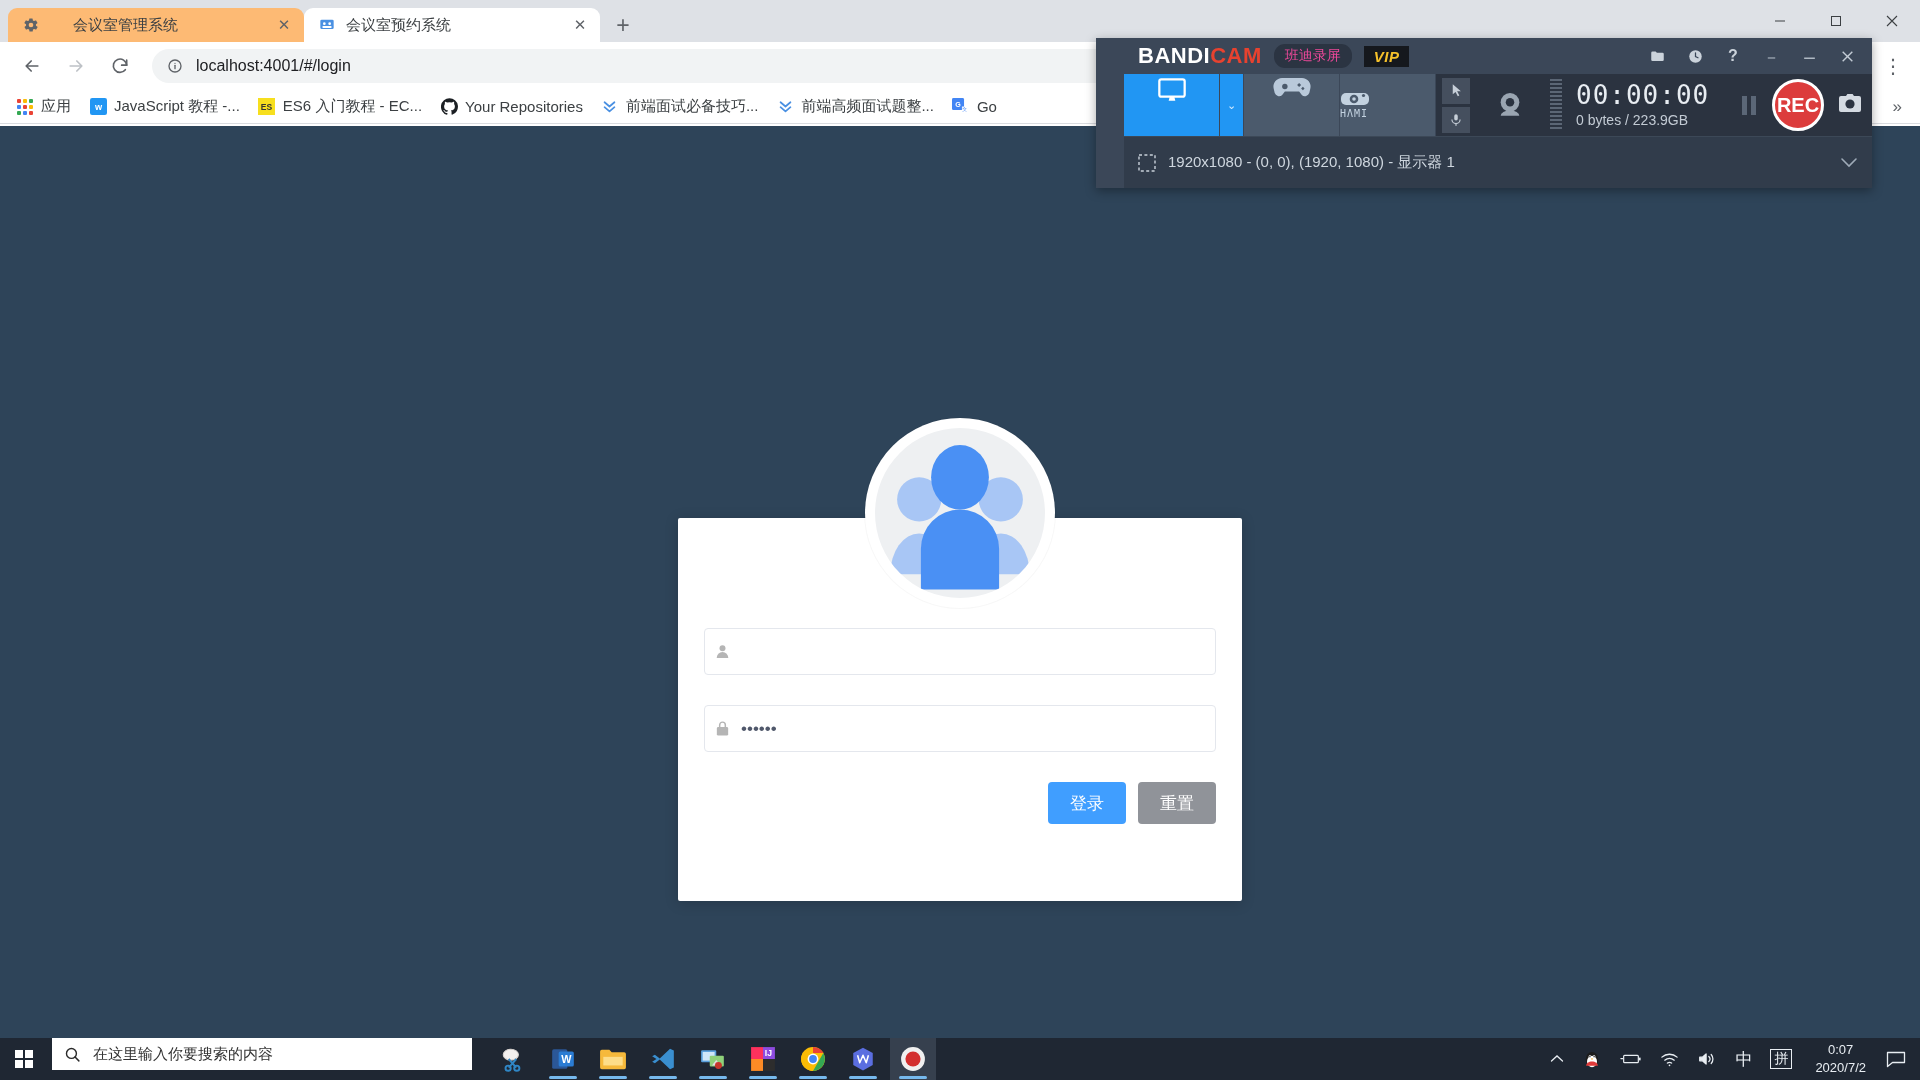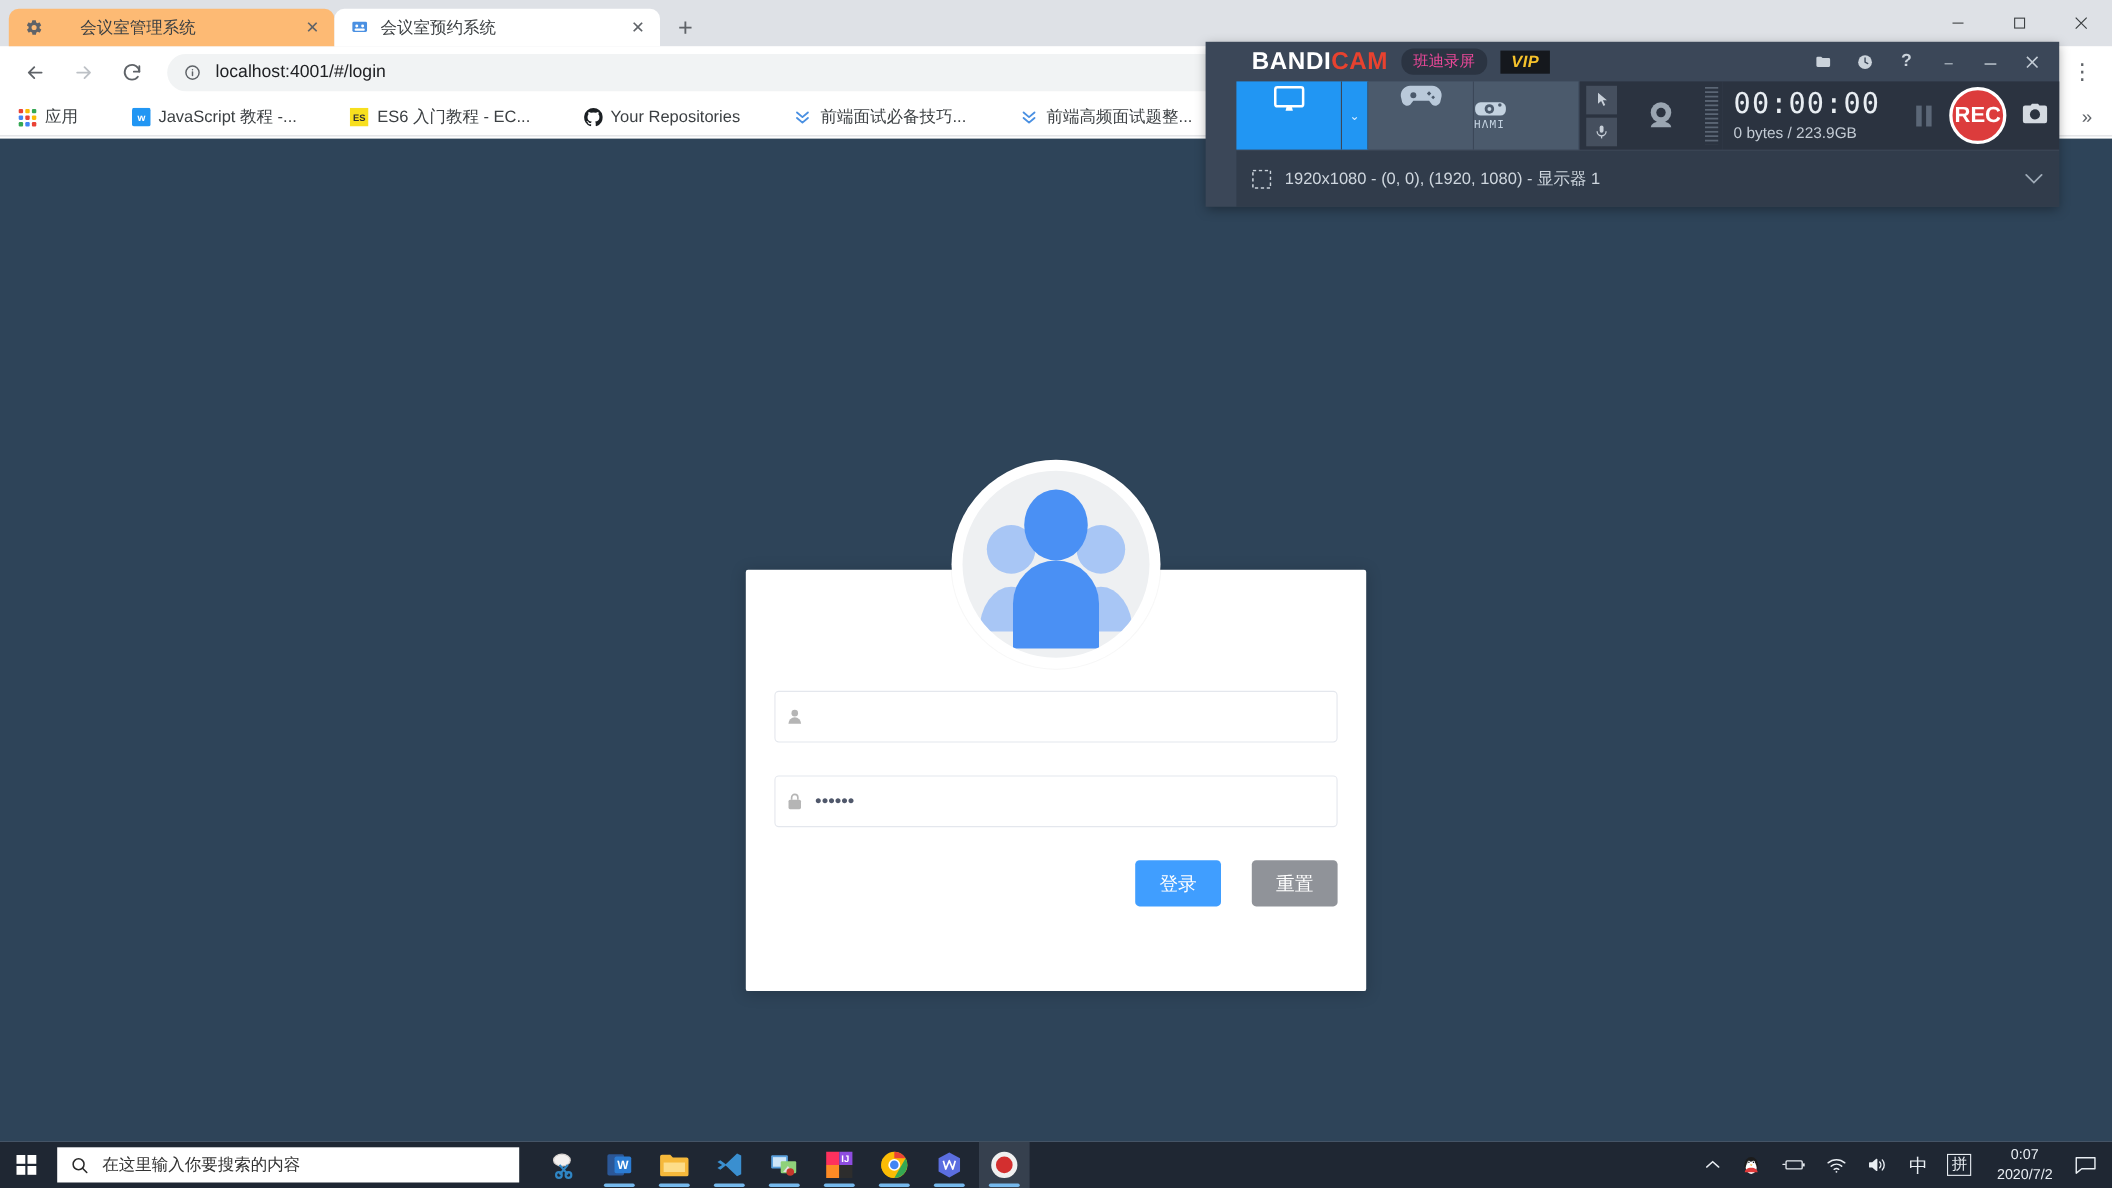--- a/index.html
+++ b/index.html
@@ -118,21 +118,20 @@
   }
 
   
   .bookmarks {
     height: 34px;
     background: #ffffff;
     border-bottom: 1px solid #dadce0;
     display: flex; align-items: center;
     padding: 0 8px;
     overflow: hidden;
-    gap: 30px;
   }
   .bm {
     display: flex; align-items: center;
     height: 28px;
     padding: 0 8px;
     margin-right: 2px;
     border-radius: 4px;
     font-size: 15px;
     color: #3c4043;
     white-space: nowrap;
@@ -228,21 +227,21 @@
     border: none; outline: none;
     background: transparent;
     font-size: 17px;
     color: #50586b;
     font-family: "Liberation Sans", sans-serif;
     padding: 0 8px 0 2px;
   }
   .field input::placeholder { color: #c0c4cc; }
   .btn-row {
     display: flex; justify-content: flex-end;
-    gap: 28px;
+    gap: 12px;
     margin-top: 8px;
   }
   .btn {
     min-width: 72px;
     height: 42px;
     padding: 0 22px;
     border: none;
     border-radius: 4px;
     font-size: 17px;
     color: #ffffff;
@@ -385,21 +384,21 @@
     display: flex; align-items: center; justify-content: center;
     color: #cbd3db;
   }
 
   
   .taskbar {
     position: absolute;
     left: 0; bottom: 0;
     width: 1920px; height: 42px;
     background: #1f2733;
-    display: flex; align-items: center;
+    display: flex; 
     z-index: 60;
   }
   .start {
     width: 48px; height: 42px;
     display: flex; align-items: center; justify-content: center;
   }
   .winlogo {
     width: 18px; height: 18px;
     display: grid;
     grid-template-columns: 1fr 1fr;

